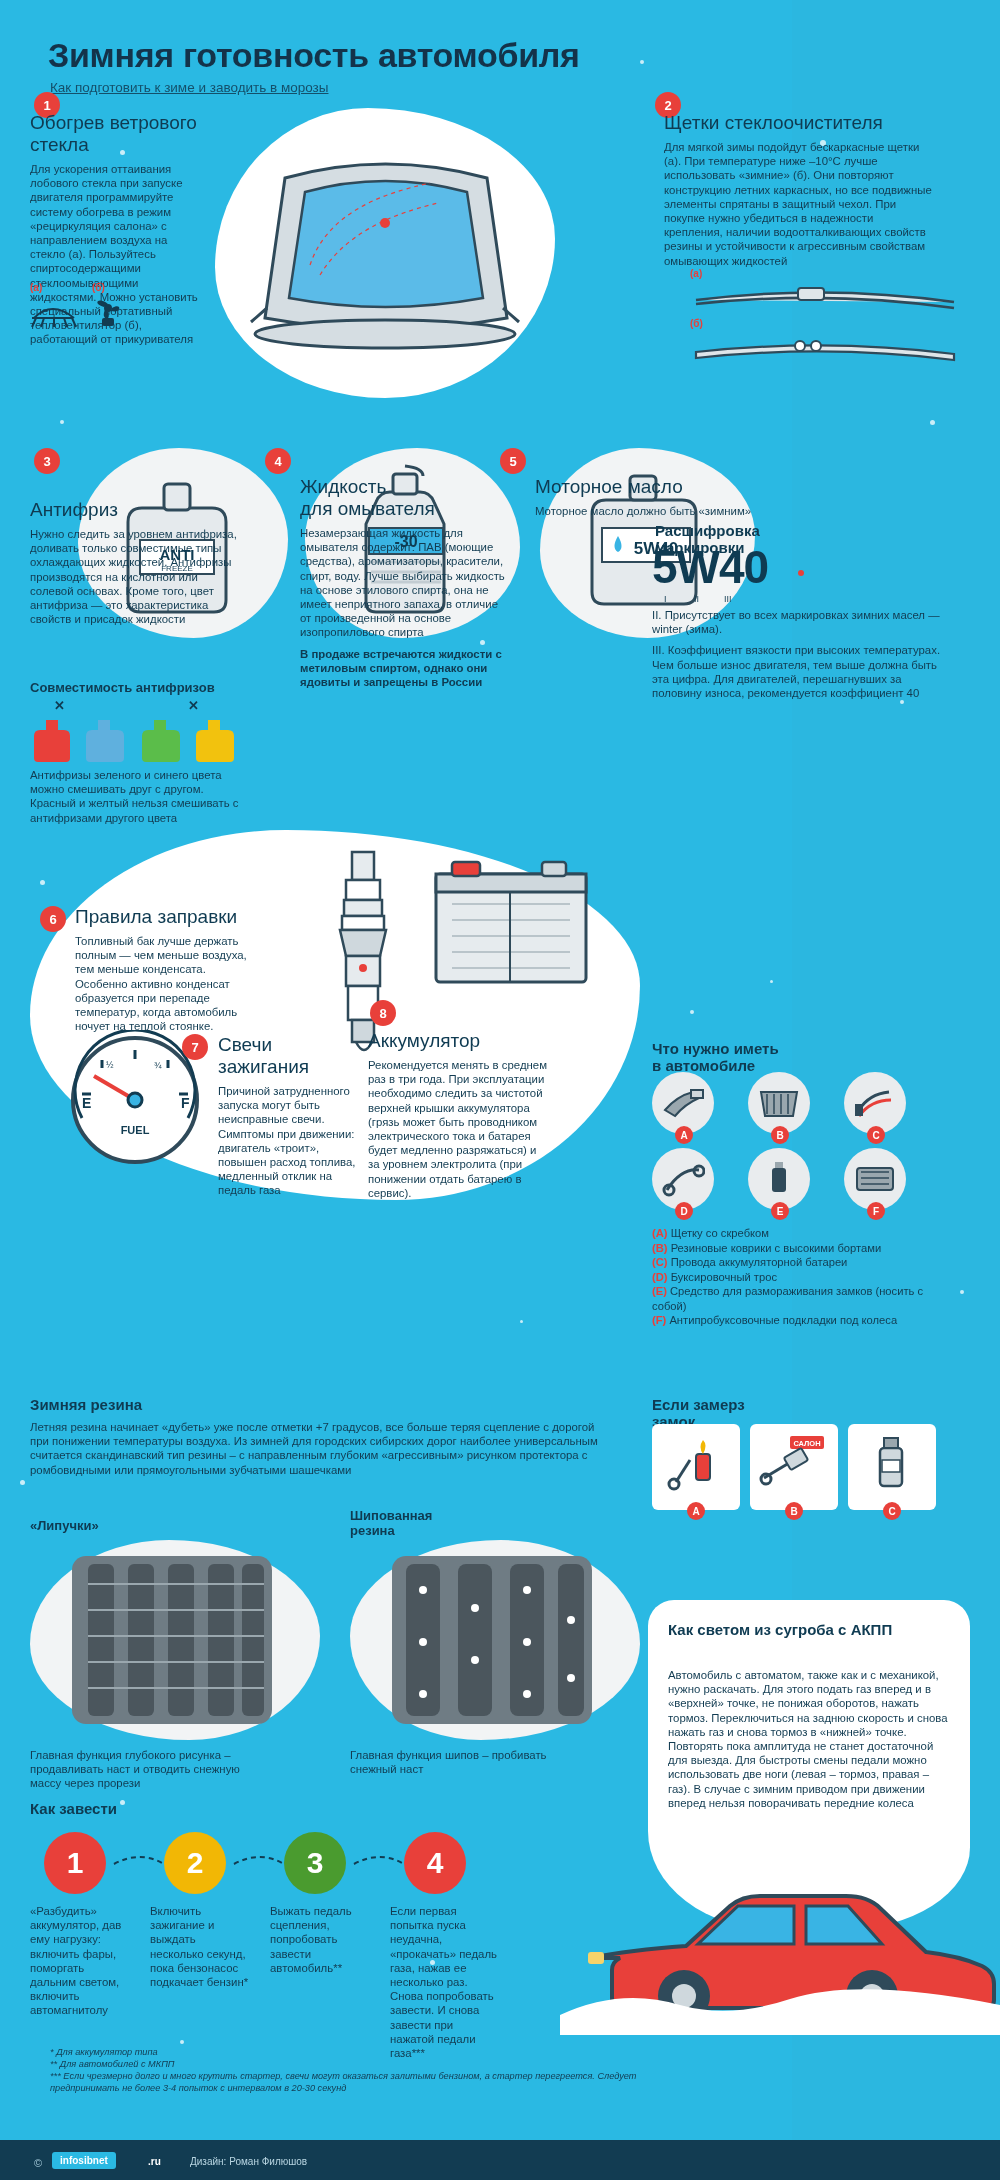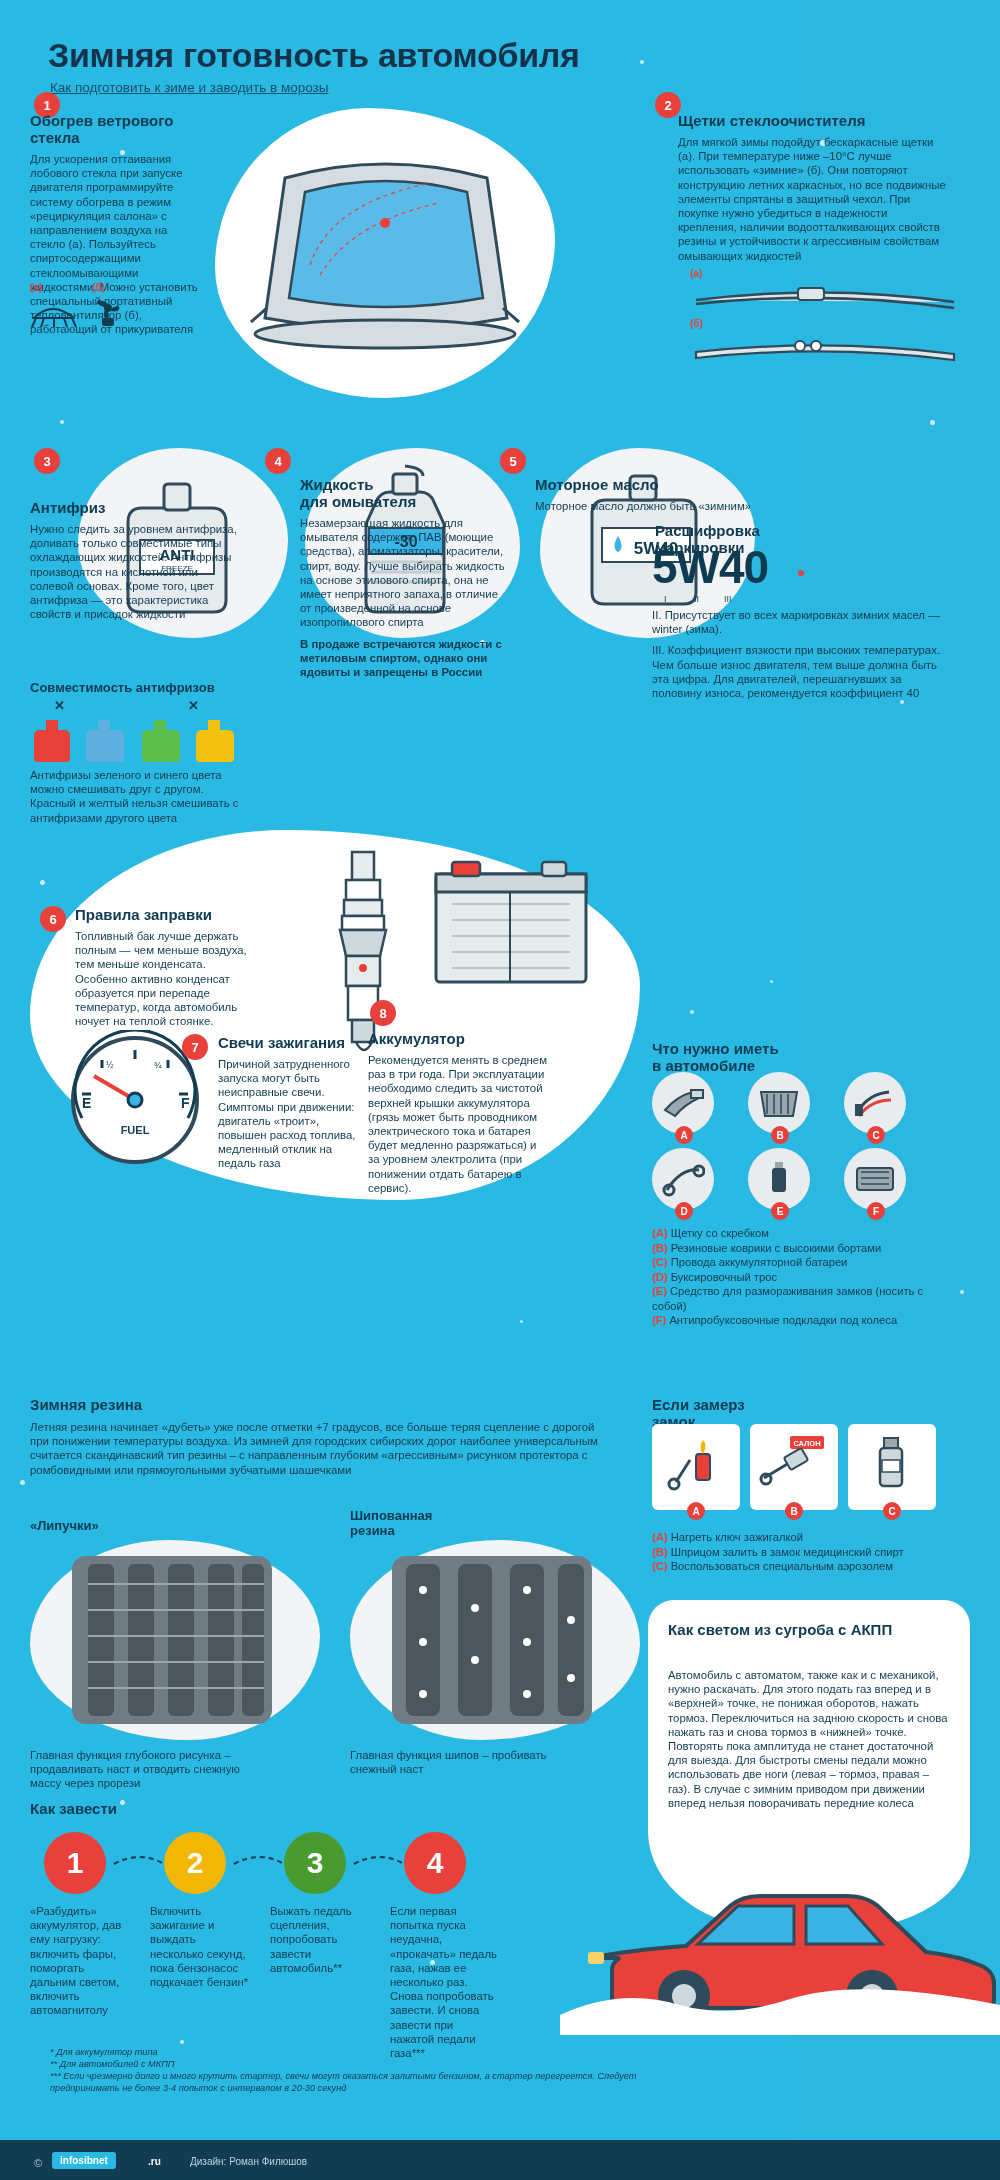--- a/index.html
+++ b/index.html
@@ -28,21 +28,21 @@
     font-size:13.5px; color:#14506b;text-decoration:underline;
   }
 
   .num-badge {
     position:absolute; width:26px; height:26px; border-radius:50%;
     background:#e8403a; color:#fff; font-size:13px; font-weight:bold;
     display:flex; align-items:center; justify-content:center;
   }
   .blk { position:absolute; }
   .blk h3 {
-    margin:0 0 6px 0; font-size:15px; font-weight:bold; color:#0f3b52;
+    margin:0 0 6px 0; font-size:19px; font-weight:normal; color:#0f3b52;
   }
   .blk p { margin:0 0 7px 0; font-size:11.4px; line-height:14.2px; color:#123c52; }
 
   
   .cloud { position:absolute; background:#ffffff;
     border-radius:48% 52% 46% 54% / 52% 44% 56% 48%;
     box-shadow:0 0 0 0 #fff; }
   .cloud.grey { background:#f2f4f5; }
 
   .sec-head { position:absolute; font-size:15px; font-weight:bold; color:#0f3b52; }
@@ -124,21 +124,21 @@
   <svg width="52" height="32" style="position:absolute;left:28px;top:296px">
     <path d="M4,22 h40 M8,22 l-4,9 M16,22 l-3,9 M26,22 l0,9 M36,22 l3,9 M44,22 l4,9 M6,22 q18,-18 40,0" stroke="#123c52" stroke-width="2" fill="none"></path>
   </svg>
   <svg width="40" height="34" style="position:absolute;left:88px;top:294px">
     <circle cx="20" cy="14" r="4" fill="#123c52"></circle>
     <path d="M20,10 C10,2 4,10 16,13 M24,14 C34,8 34,20 23,17 M20,18 C24,28 12,26 17,16" fill="#123c52"></path>
     <rect x="14" y="24" width="12" height="8" rx="2" fill="#123c52"></rect>
   </svg>
 
   <div class="num-badge" style="left:655px;top:92px;">2</div>
-  <div class="blk" style="left:678px;top:112px;width:270px;">
+  <div class="blk" style="left:664px;top:112px;width:270px;">
     <h3>Щетки стеклоочистителя</h3>
     <p>Для мягкой зимы подойдут бескаркасные щетки (а). При температуре ниже –10°С лучше использовать «зимние» (б). Они повторяют конструкцию летних каркасных, но все подвижные элементы спрятаны в защитный чехол. При покупке нужно убедиться в надежности крепления, наличии водоотталкивающих свойств резины и устойчивости к агрессивным свойствам омывающих жидкостей</p>
   </div>
   <div style="position:absolute;left:690px;top:268px;font-size:10px;color:#e8403a;font-weight:bold;">(а)</div>
   <svg width="270" height="34" style="position:absolute;left:690px;top:280px">
     <path d="M6,20 q130,-16 258,2" stroke="#2f4a5a" stroke-width="2.5" fill="#dfe6ea"></path>
     <path d="M6,24 q130,-14 258,4" stroke="#2f4a5a" stroke-width="2.5" fill="none"></path>
     <rect x="108" y="8" width="26" height="12" rx="3" fill="#dfe6ea" stroke="#2f4a5a" stroke-width="2"></rect>
   </svg>
   <div style="position:absolute;left:690px;top:318px;font-size:10px;color:#e8403a;font-weight:bold;">(б)</div>
@@ -416,25 +416,20 @@
   <div class="circ-lab" style="left:785px;top:1502px;">B</div>
 
   <div style="position:absolute;left:848px;top:1424px;width:88px;height:86px;background:#ffffff;border-radius:6px;"></div>
   <svg width="50" height="62" style="position:absolute;left:866px;top:1432px">
     <rect x="14" y="16" width="22" height="38" rx="4" fill="#cfd8dd" stroke="#2f4a5a" stroke-width="2.5"></rect>
     <rect x="18" y="6" width="14" height="10" fill="#9aa7ae" stroke="#2f4a5a" stroke-width="2"></rect>
     <rect x="16" y="28" width="18" height="12" fill="#fff" stroke="#2f4a5a" stroke-width="1.5"></rect>
   </svg>
   <div class="circ-lab" style="left:883px;top:1502px;">C</div>
 
-  <div class="legend" style="left:652px;top:1530px;width:300px;">
-    <div><span class="k">(A)</span> <span>Нагреть ключ зажигалкой</span></div>
-    <div><span class="k">(B)</span> <span>Шприцом залить в замок медицинский спирт</span></div>
-    <div><span class="k">(C)</span> <span>Воспользоваться специальным аэрозолем</span></div>
-  </div>
 
   <div class="cloud" style="left:648px;top:1600px;width:322px;height:330px;border-radius:26px 26px 40% 40% / 26px 26px 25% 30%;"></div>
   <div class="sec-head" style="left:668px;top:1620px;width:290px;line-height:19px;">Как светом из сугроба с АКПП</div>
   <div class="blk" style="left:668px;top:1668px;width:286px;">
     <p>Автомобиль с автоматом, также как и с механикой, нужно раскачать. Для этого подать газ вперед и в «верхней» точке, не понижая оборотов, нажать тормоз. Переключиться на заднюю скорость и снова нажать газ и снова тормоз в «нижней» точке. Повторять пока амплитуда не станет достаточной для выезда. Для быстроты смены педали можно использовать две ноги (левая – тормоз, правая – газ). В случае с зимним приводом при движении вперед нельзя поворачивать передние колеса</p>
   </div>
 
   <svg width="440" height="200" style="position:absolute;left:560px;top:1840px">
     <path d="M30,118 q40,-8 96,-12 l44,-40 q12,-10 30,-10 h86 q22,0 34,12 l46,44 q34,4 56,14 q12,6 12,18 v16 q0,8 -10,8 h-360 q-12,0 -12,-10 v-28 q0,-8 8,-12 Z" fill="#e8403a" stroke="#2f4a5a" stroke-width="4"></path>
     <path d="M178,66 h56 v38 h-96 Z" fill="#39b4e4" stroke="#2f4a5a" stroke-width="3"></path>

